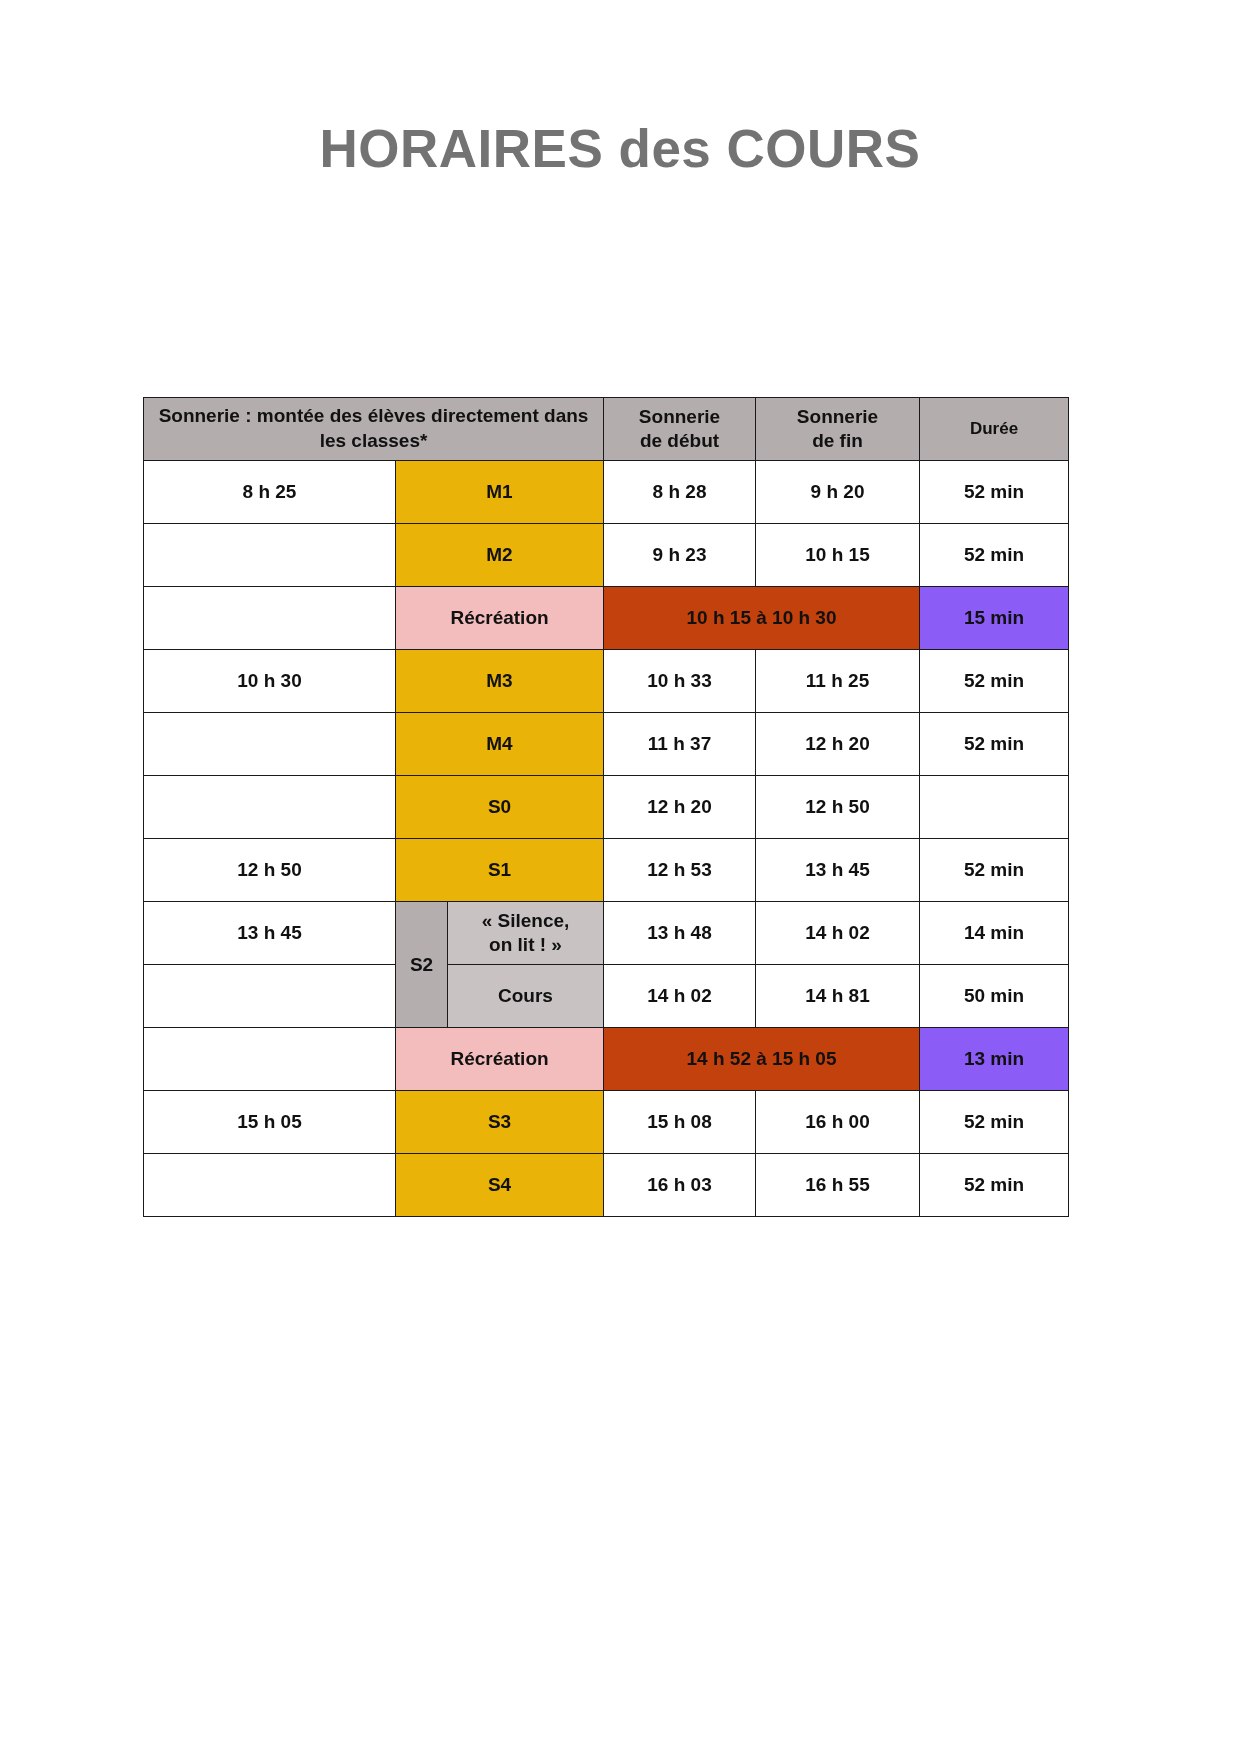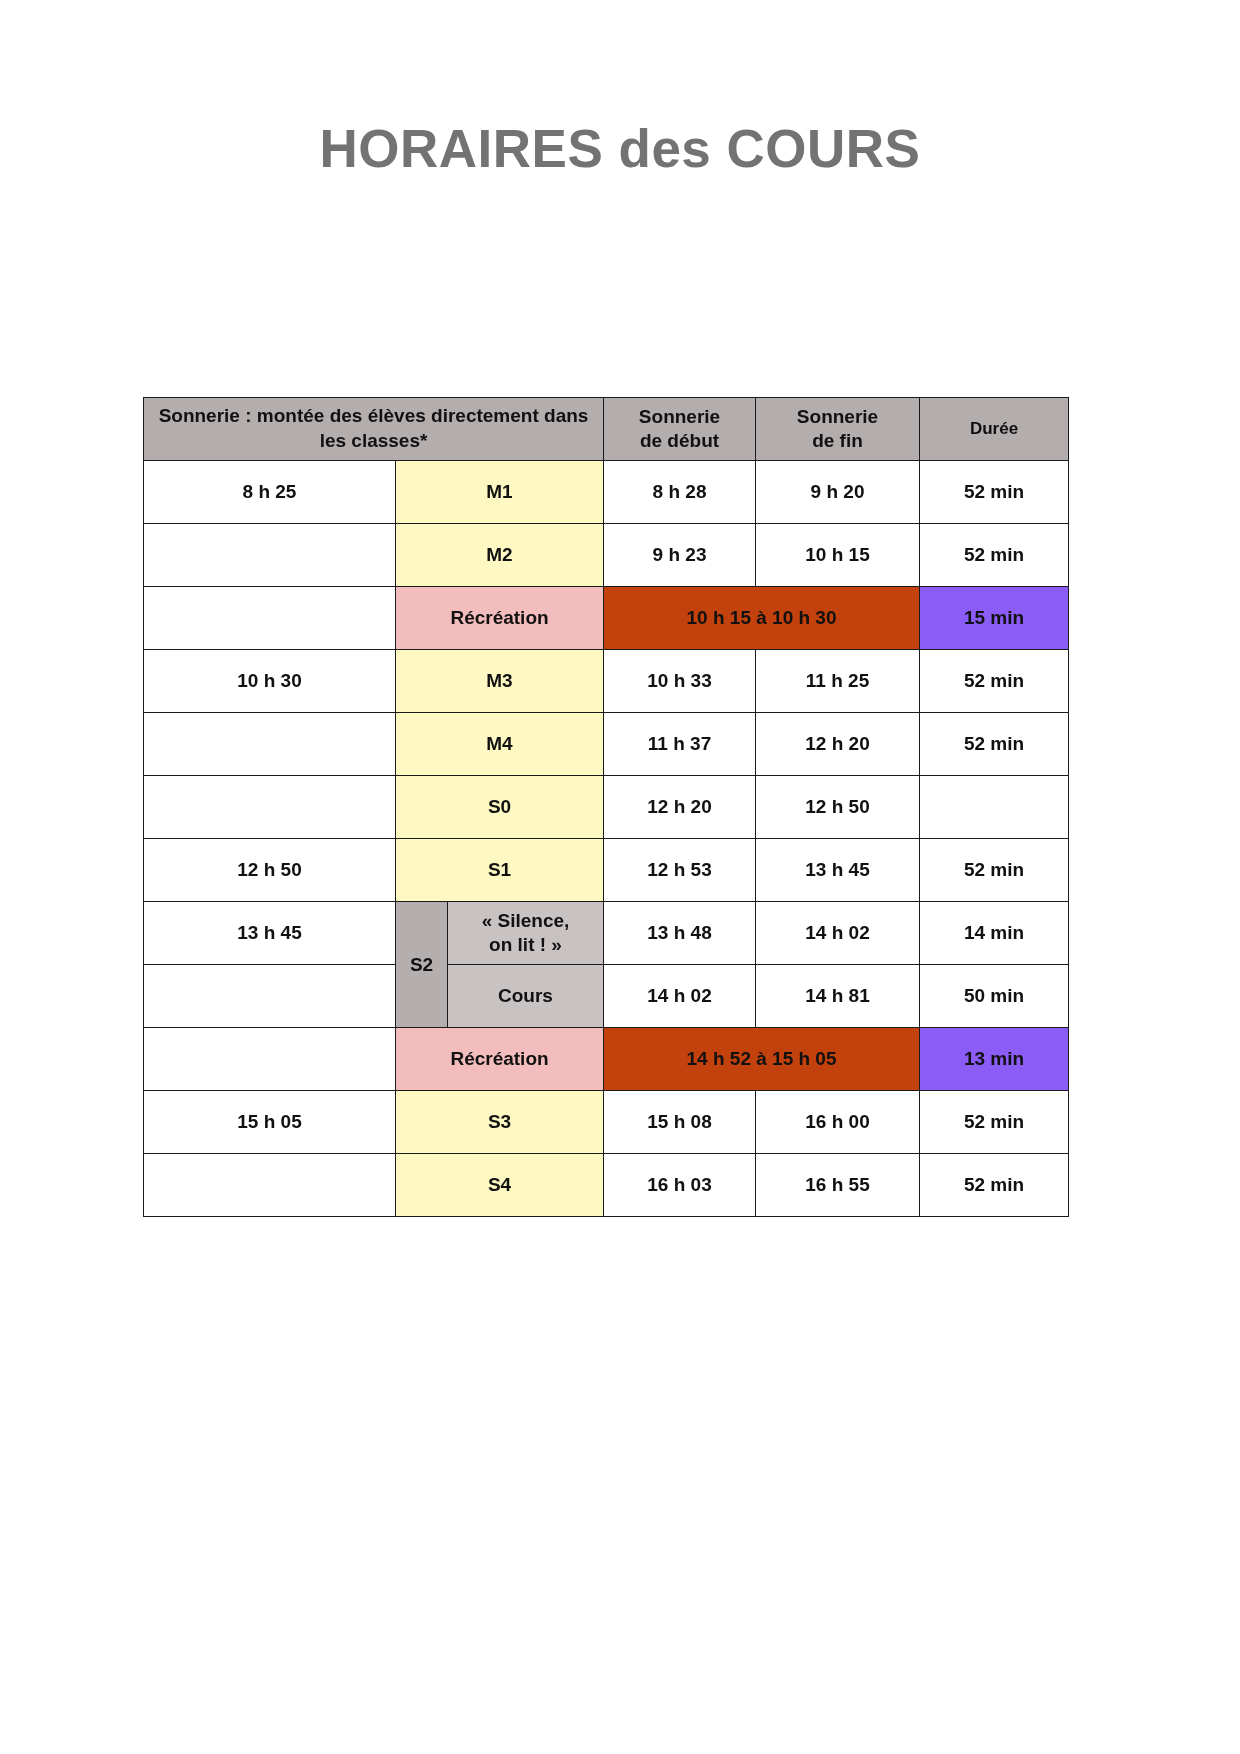--- a/index.html
+++ b/index.html
@@ -73,21 +73,21 @@
     font-weight: bold;
   }
   .hdr-main {
     font-size: 23px;
     line-height: 1.3;
     padding: 0 10px;
   }
 
   
   .lbl {
-    background: #fef9c3;
+    background: #eab308;
     font-size: 21px;
   }
   .lbl-light {
     background: #c9c2c2;
     font-size: 19px;
   }
   .lbl-s2 {
     background: #b5aeae;
     font-size: 21px;
   }

